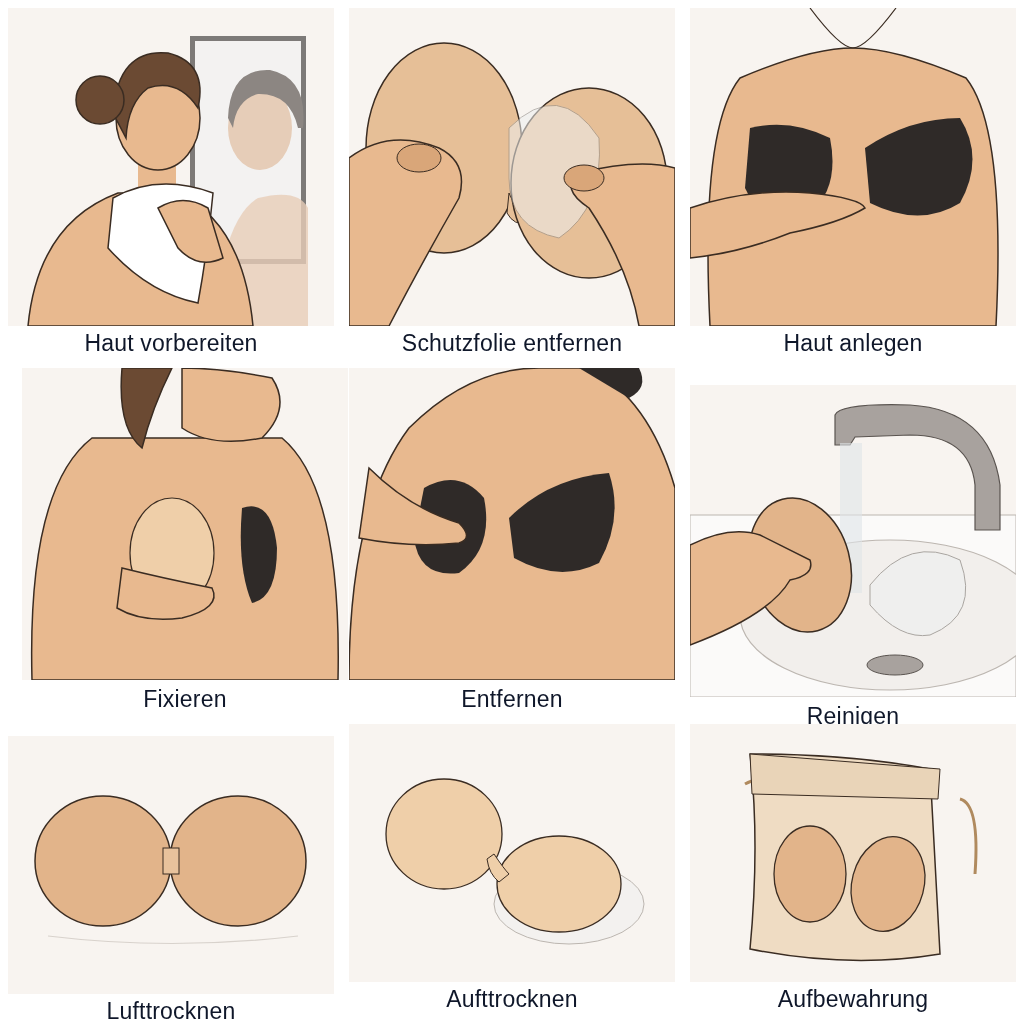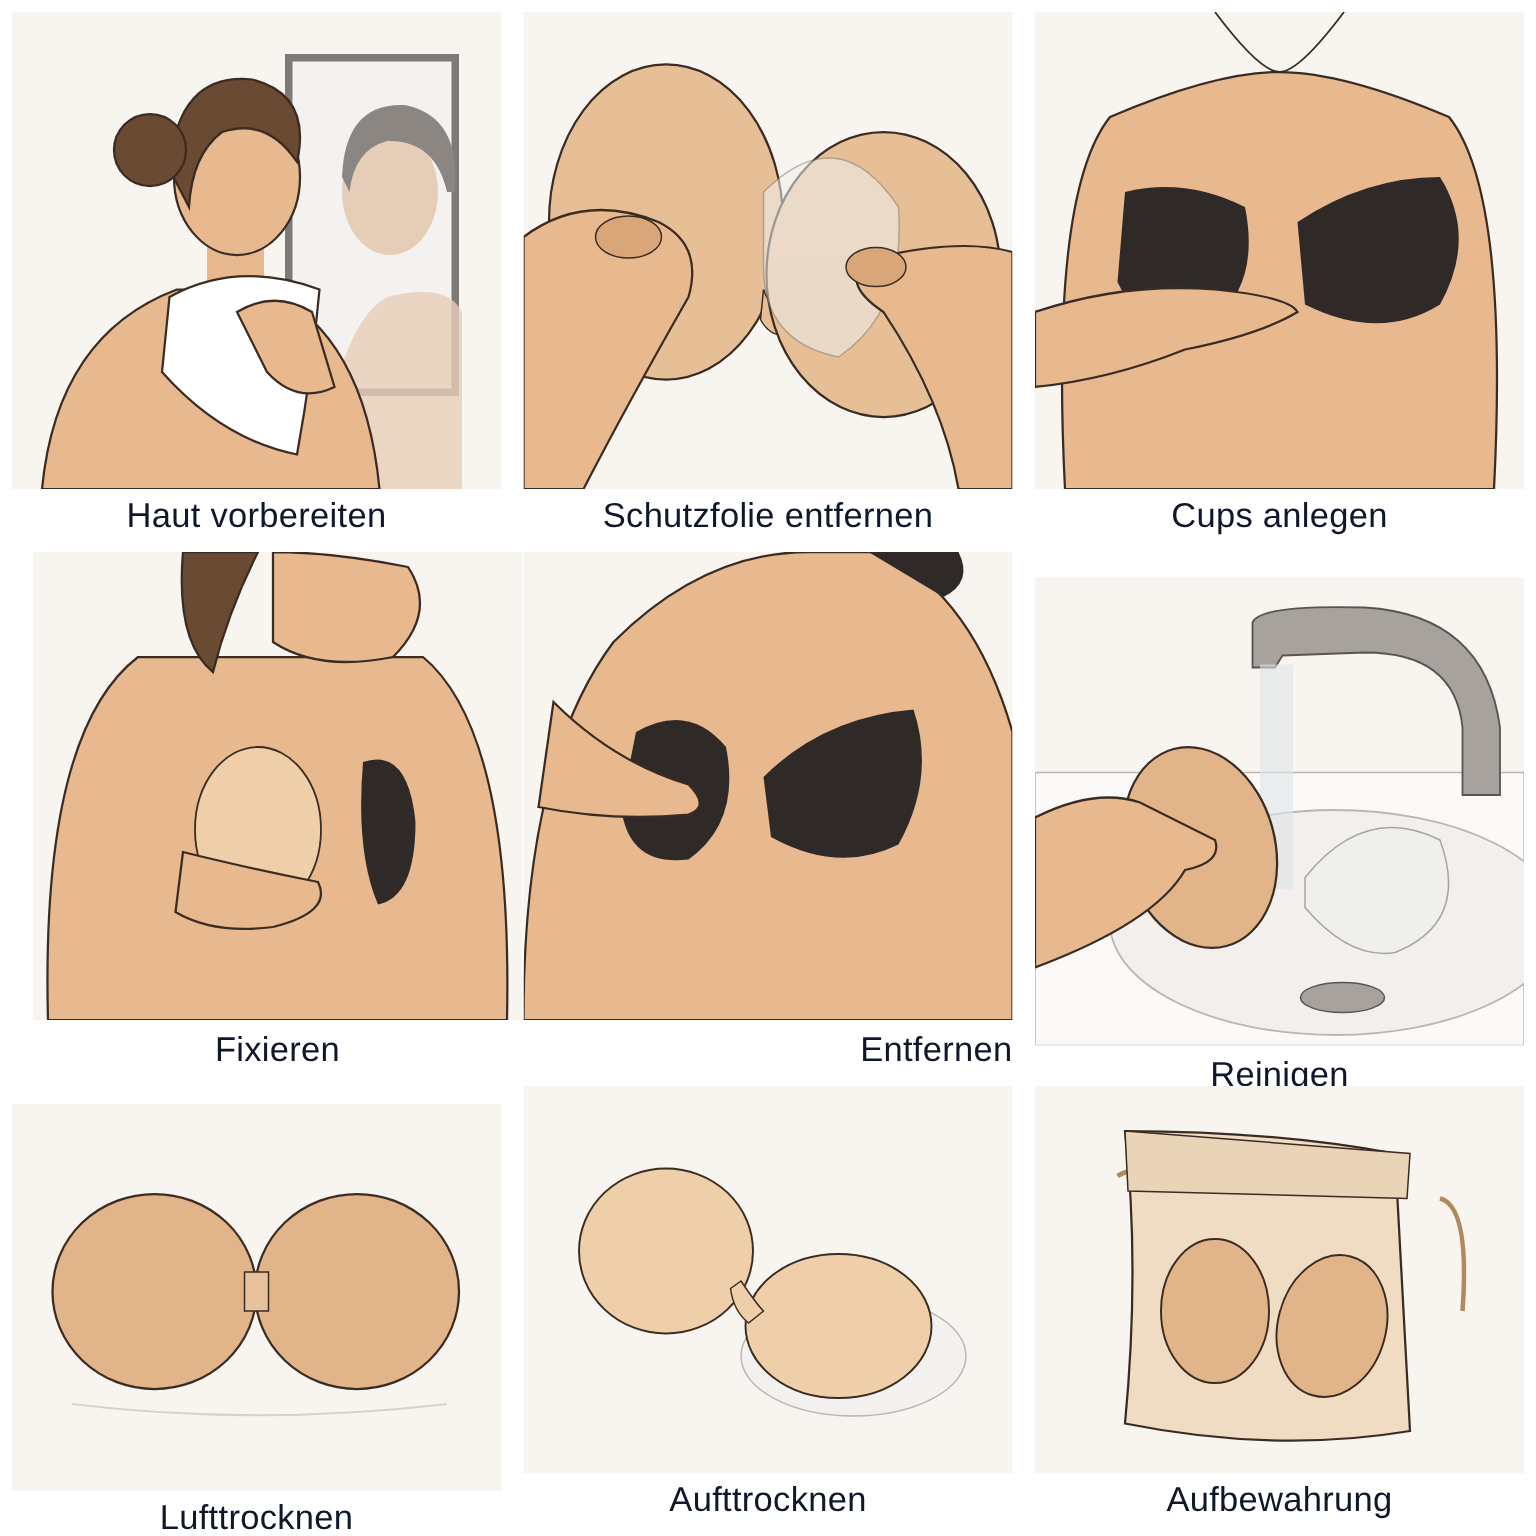--- a/index.html
+++ b/index.html
@@ -52,21 +52,21 @@
   <div class="panel" style="height:318px;">
     <svg viewBox="0 0 326 318">
       <path d="M0 0 L326 0 L326 318 L0 318Z" fill="#f8f4f0"></path>
       <path d="M20 318 Q10 120 50 70 Q120 40 163 40 Q206 40 276 70 Q316 120 306 318Z" fill="#e8b98f" stroke="#3a2c22" stroke-width="1.5"></path>
       <path d="M120 0 Q150 40 163 40 Q176 40 206 0" fill="none" stroke="#3a2c22" stroke-width="1.2"></path>
       <path d="M60 120 Q100 110 140 130 Q150 180 120 205 Q70 215 55 180Z" fill="#2f2a28"></path>
       <path d="M175 140 Q220 110 270 110 Q295 150 270 195 Q230 220 180 195Z" fill="#2f2a28"></path>
       <path d="M0 200 Q60 180 120 185 Q170 190 175 200 Q150 215 100 225 Q50 245 0 250Z" fill="#e8b98f" stroke="#3a2c22" stroke-width="1.5"></path>
     </svg>
   </div>
-  <div class="caption" style="top:322px;">Cups anlegen</div>
+  <div class="caption" style="top:322px;">Haut anlegen</div>
 </div>
 
 <div class="cell" style="left:22px;top:368px;height:350px;">
   <div class="panel" style="height:312px;">
     <svg viewBox="0 0 326 312">
       <path d="M10 312 Q5 120 70 70 L260 70 Q320 120 316 312Z" fill="#e8b98f" stroke="#3a2c22" stroke-width="1.5"></path>
       <path d="M160 0 Q200 0 250 10 Q270 40 240 70 Q190 80 160 60Z" fill="#e8b98f" stroke="#3a2c22" stroke-width="1.5"></path>
       <path d="M100 0 L150 0 Q130 40 120 80 Q95 60 100 0Z" fill="#6b4a33" stroke="#3a2c22" stroke-width="1.5"></path>
       <path d="M220 140 Q250 130 255 180 Q255 230 230 235 Q215 200 220 140Z" fill="#2f2a28"></path>
       <ellipse cx="150" cy="185" rx="42" ry="55" fill="#efcfa9" stroke="#3a2c22" stroke-width="1.2"></ellipse>
@@ -79,21 +79,21 @@
 <div class="cell" style="left:349px;top:368px;height:350px;">
   <div class="panel" style="height:312px;">
     <svg viewBox="0 0 326 312">
       <path d="M0 312 Q0 140 60 60 Q120 0 190 0 L240 0 Q300 30 326 120 L326 312Z" fill="#e8b98f" stroke="#3a2c22" stroke-width="1.5"></path>
       <path d="M230 0 L290 0 Q300 20 280 30Z" fill="#2f2a28"></path>
       <path d="M75 120 Q110 100 135 130 Q145 180 110 205 Q70 210 65 170Z" fill="#2f2a28"></path>
       <path d="M160 150 Q200 110 260 105 Q275 150 250 195 Q210 215 165 190Z" fill="#2f2a28"></path>
       <path d="M20 100 Q60 140 110 155 Q125 170 110 175 Q60 180 10 170Z" fill="#e8b98f" stroke="#3a2c22" stroke-width="1.5"></path>
     </svg>
   </div>
-  <div class="caption" style="top:318px;text-align:right;">Entfernen</div>
+  <div class="caption" style="top:318px;">Entfernen</div>
 </div>
 
 <div class="cell" style="left:690px;top:368px;height:350px;margin-top:17px;">
   <div class="panel" style="height:312px;">
     <svg viewBox="0 0 326 312">
       <path d="M0 130 L326 130 L326 312 L0 312Z" fill="#fbfaf9" stroke="#bcb6b0" stroke-width="1"></path>
       <ellipse cx="200" cy="230" rx="150" ry="75" fill="#f2efec" stroke="#bcb6b0" stroke-width="1.2"></ellipse>
       <path d="M145 30 Q150 18 220 20 Q300 25 310 100 L310 145 L285 145 L285 100 Q280 50 220 50 L165 52 L160 60 L145 60Z" fill="#a8a29e" stroke="#5a5450" stroke-width="1.2"></path>
       <rect x="150" y="58" width="22" height="150" fill="#dfe5e8" opacity="0.6"></rect>
       <ellipse cx="205" cy="280" rx="28" ry="10" fill="#a8a29e" stroke="#5a5450" stroke-width="1"></ellipse>

